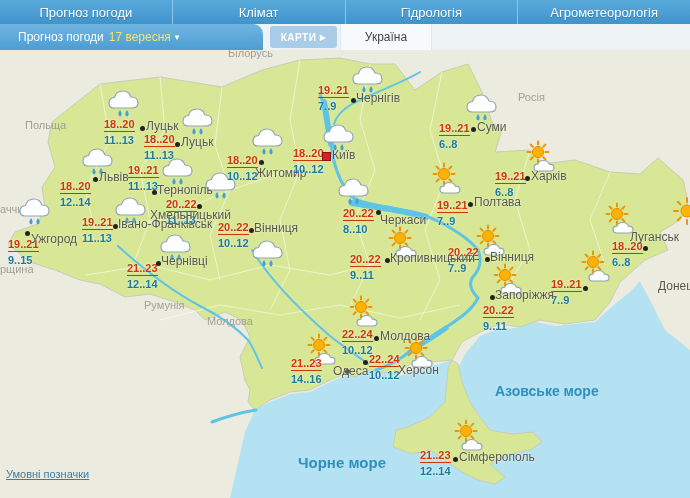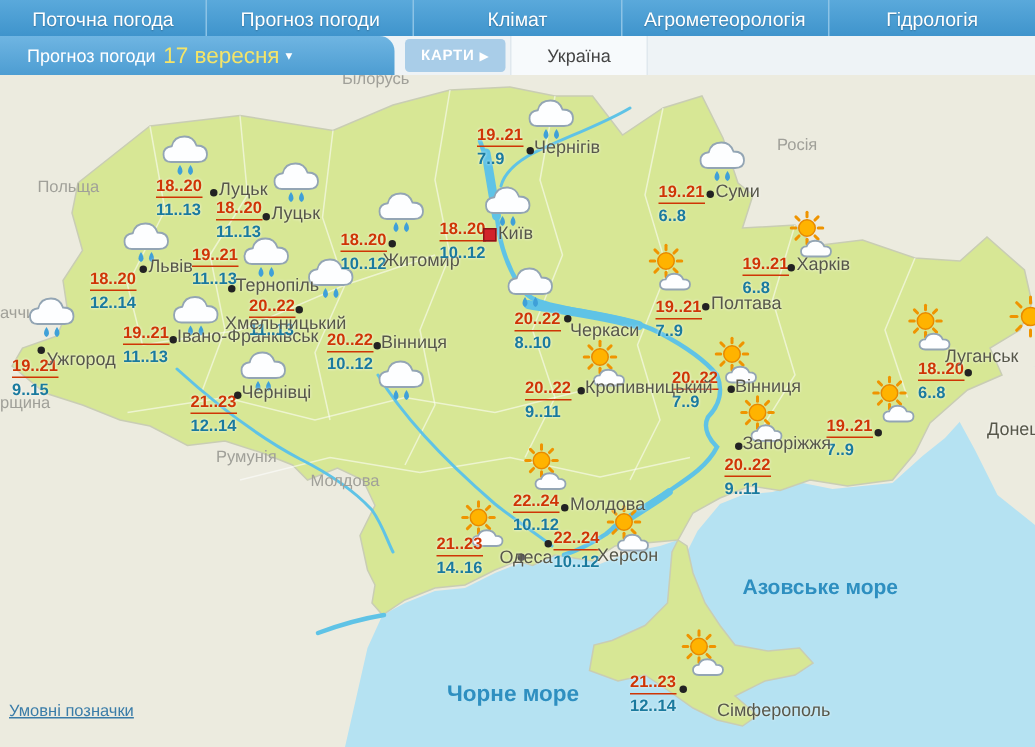--- a/index.html
+++ b/index.html
@@ -15,21 +15,21 @@
   .nav-item:last-child{border-right:none;}
 
   
   #subbar{position:absolute;left:0;top:24px;width:690px;height:26px;background:#eef3f6;
           border-bottom:1px solid #dde5ea;}
   #forecast-tab{position:absolute;left:0;top:0;width:263px;height:26px;
                 background:linear-gradient(#6fb5e2,#4d9dd2);
                 border-top-right-radius:10px;display:flex;align-items:center;
                 padding-left:18px;box-sizing:border-box;}
   #forecast-tab .t{color:#fff;font-size:12px;}
-  #forecast-tab .d{color:#f4e468;font-size:15px;margin-left:5px;}
+  #forecast-tab .d{color:#f4e468;font-size:12px;margin-left:5px;}
   #forecast-tab .c{color:#fff;font-size:9px;margin-left:4px;}
   #maps-btn{position:absolute;left:270px;top:2px;width:67px;height:22px;
             background:#a9cde8;border-radius:3px;color:#fff;font-size:10px;
             font-weight:bold;display:flex;align-items:center;justify-content:center;
             letter-spacing:.5px;cursor:pointer;}
   #region-tab{position:absolute;left:340px;top:0;width:90px;height:26px;background:#f7fafc;
               color:#444;font-size:12px;display:flex;align-items:center;justify-content:center;
               border-left:1px solid #e0e8ee;border-right:1px solid #e0e8ee;cursor:pointer;}
 
   
@@ -50,25 +50,24 @@
   
   #legend-link{position:absolute;left:6px;top:468px;color:#3a7ca8;font-size:11px;
                text-decoration:underline;cursor:pointer;z-index:6;}
 </style>
 </head>
 <body>
 
 <div id="app">
 
   <div id="topnav">
-      <div class="nav-item">Поточна погода</div>
       <div class="nav-item">Прогноз погоди</div>
       <div class="nav-item">Клімат</div>
+      <div class="nav-item">Гідрологія</div>
       <div class="nav-item">Агрометеорологія</div>
-      <div class="nav-item">Гідрологія</div>
     </div>
 
   <div id="subbar">
     <div id="forecast-tab">
       <span class="t">Прогноз погоди</span>
       <span class="d">17 вересня</span>
       <span class="c">▾</span>
     </div>
     <div id="region-tab">Україна</div>
     <div id="maps-btn">
@@ -430,18 +429,18 @@
         <div class="marker-dot" style="left: 374px; top: 286px;"></div>
         <div class="city-name" style="left: 380px; top: 279px;">Молдова</div>
         <div class="temps" style="left: 291px; top: 307px;"><span class="day">21..23</span><span class="night">14..16</span></div>
         <div class="marker-dot" style="left: 345px; top: 319px;"></div>
         <div class="city-name" style="left: 333px; top: 314px;">Одеса</div>
         <div class="temps" style="left: 369px; top: 303px;"><span class="day">22..24</span><span class="night">10..12</span></div>
         <div class="marker-dot" style="left: 363px; top: 310px;"></div>
         <div class="city-name" style="left: 398px; top: 313px;">Херсон</div>
         <div class="temps" style="left: 420px; top: 399px;"><span class="day">21..23</span><span class="night">12..14</span></div>
         <div class="marker-dot" style="left: 453px; top: 407px;"></div>
-        <div class="city-name" style="left: 459px; top: 416px; margin-left: 19px;">Сімферополь</div>
+        <div class="city-name" style="left: 459px; top: 400px;">Сімферополь</div>
       </div>
   </div>
 
   <div id="legend-link">Умовні позначки</div>
 </div>
 
 </body></html>

